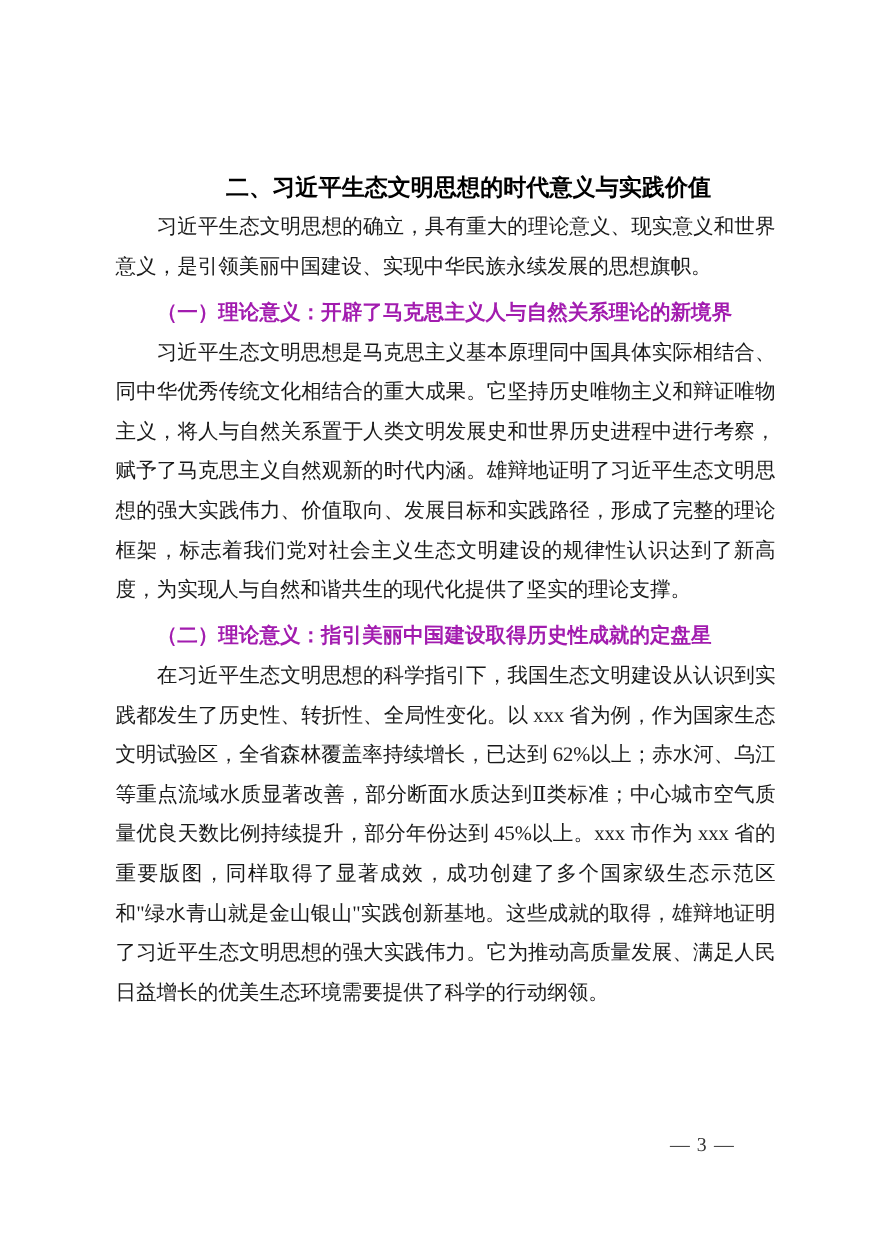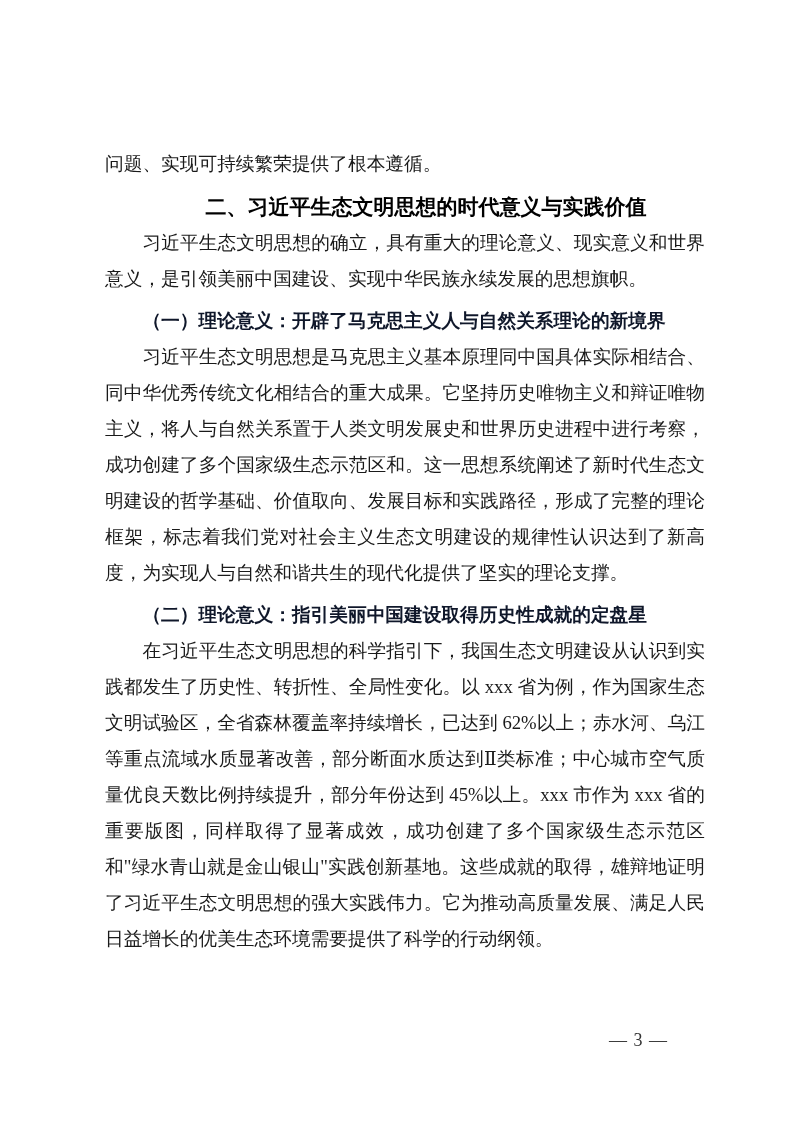--- a/index.html
+++ b/index.html
@@ -43,21 +43,21 @@
     font-weight: 700;
     color: #000000;
     text-indent: 2em;
     line-height: 36px;
     margin: 7px 0 0 0 !important;
     text-align: center;
   }
   .h2 {
     font-size: 18.7px;
     font-weight: 700;
-    color: #0f172a;
+    color: #a21caf;
     text-indent: 2em;
     line-height: 36px;
     margin: 6px 0 0 0 !important;
     text-align: left;
   }
   .footer {
     position: absolute;
     top: 1030px;
     left: 0;
     width: 100%;
@@ -71,24 +71,23 @@
     color: #333333;
     letter-spacing: 1px;
     white-space: pre;
   }
 </style>
 </head>
 <body>
 
 <div class="page">
   <div class="content">
-    <p class="para para-cont">问题、实现可持续繁荣提供了根本遵循。</p>
     <h2 class="h1">二、习近平生态文明思想的时代意义与实践价值</h2>
     <p class="para">习近平生态文明思想的确立，具有重大的理论意义、现实意义和世界意义，是引领美丽中国建设、实现中华民族永续发展的思想旗帜。</p>
     <h3 class="h2">（一）理论意义：开辟了马克思主义人与自然关系理论的新境界</h3>
-    <p class="para">习近平生态文明思想是马克思主义基本原理同中国具体实际相结合、同中华优秀传统文化相结合的重大成果。它坚持历史唯物主义和辩证唯物主义，将人与自然关系置于人类文明发展史和世界历史进程中进行考察，成功创建了多个国家级生态示范区和。这一思想系统阐述了新时代生态文明建设的哲学基础、价值取向、发展目标和实践路径，形成了完整的理论框架，标志着我们党对社会主义生态文明建设的规律性认识达到了新高度，为实现人与自然和谐共生的现代化提供了坚实的理论支撑。</p>
+    <p class="para">习近平生态文明思想是马克思主义基本原理同中国具体实际相结合、同中华优秀传统文化相结合的重大成果。它坚持历史唯物主义和辩证唯物主义，将人与自然关系置于人类文明发展史和世界历史进程中进行考察，赋予了马克思主义自然观新的时代内涵。雄辩地证明了习近平生态文明思想的强大实践伟力、价值取向、发展目标和实践路径，形成了完整的理论框架，标志着我们党对社会主义生态文明建设的规律性认识达到了新高度，为实现人与自然和谐共生的现代化提供了坚实的理论支撑。</p>
     <h3 class="h2">（二）理论意义：指引美丽中国建设取得历史性成就的定盘星</h3>
     <p class="para">在习近平生态文明思想的科学指引下，我国生态文明建设从认识到实践都发生了历史性、转折性、全局性变化。以 xxx 省为例，作为国家生态文明试验区，全省森林覆盖率持续增长，已达到 62%以上；赤水河、乌江等重点流域水质显著改善，部分断面水质达到Ⅱ类标准；中心城市空气质量优良天数比例持续提升，部分年份达到 45%以上。xxx 市作为 xxx 省的重要版图，同样取得了显著成效，成功创建了多个国家级生态示范区和"绿水青山就是金山银山"实践创新基地。这些成就的取得，雄辩地证明了习近平生态文明思想的强大实践伟力。它为推动高质量发展、满足人民日益增长的优美生态环境需要提供了科学的行动纲领。</p>
   </div>
   <div class="footer">
     <span class="pagenum">— 3 —</span>
   </div>
 </div>
 
 </body></html>

